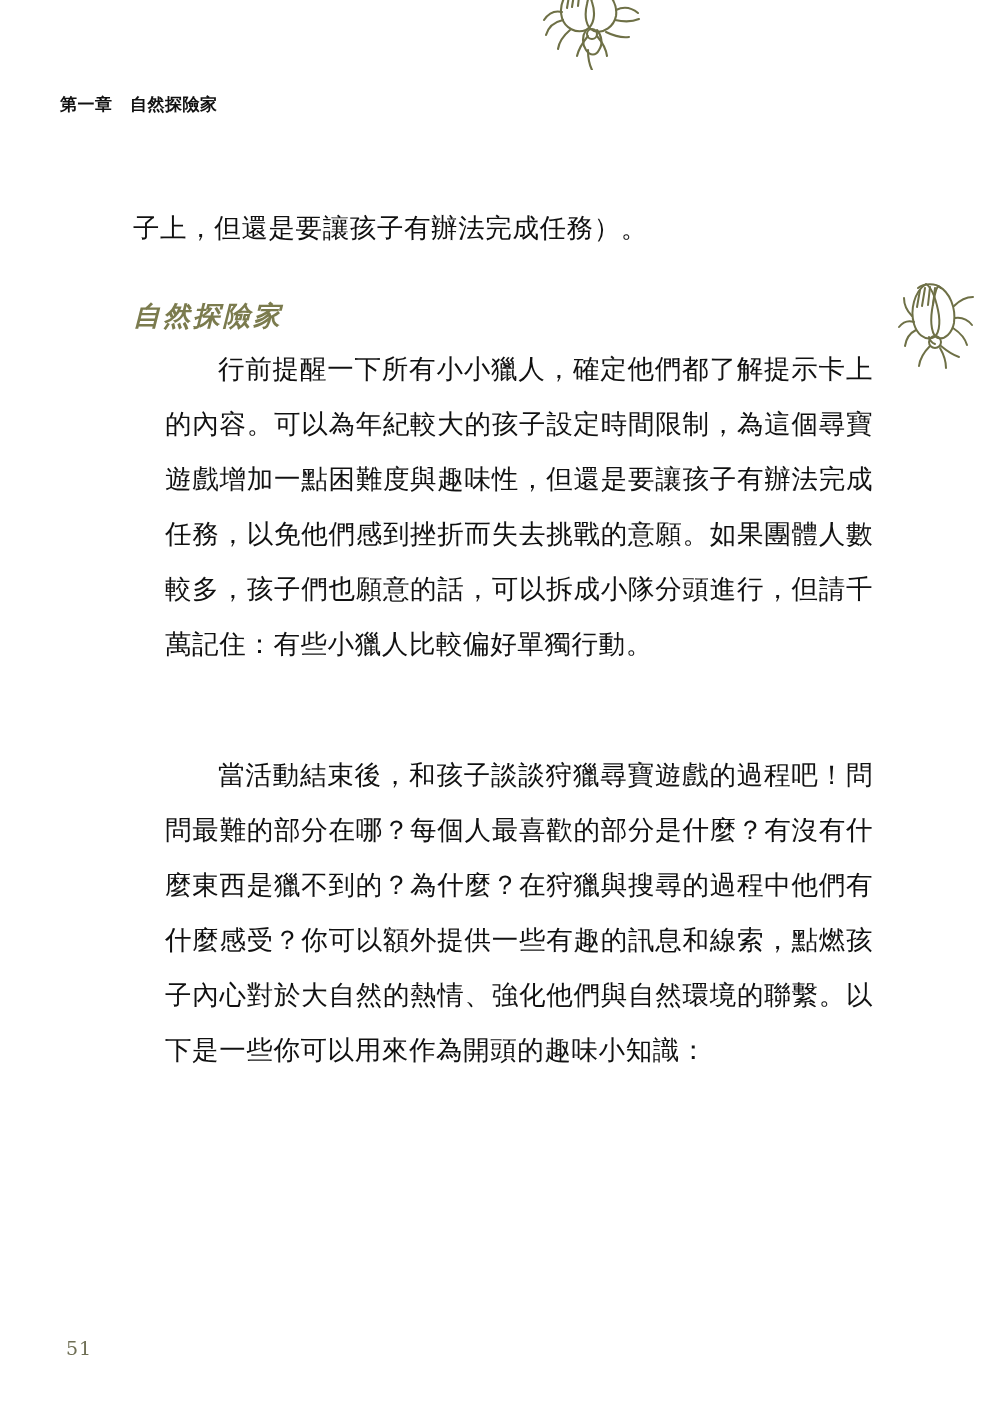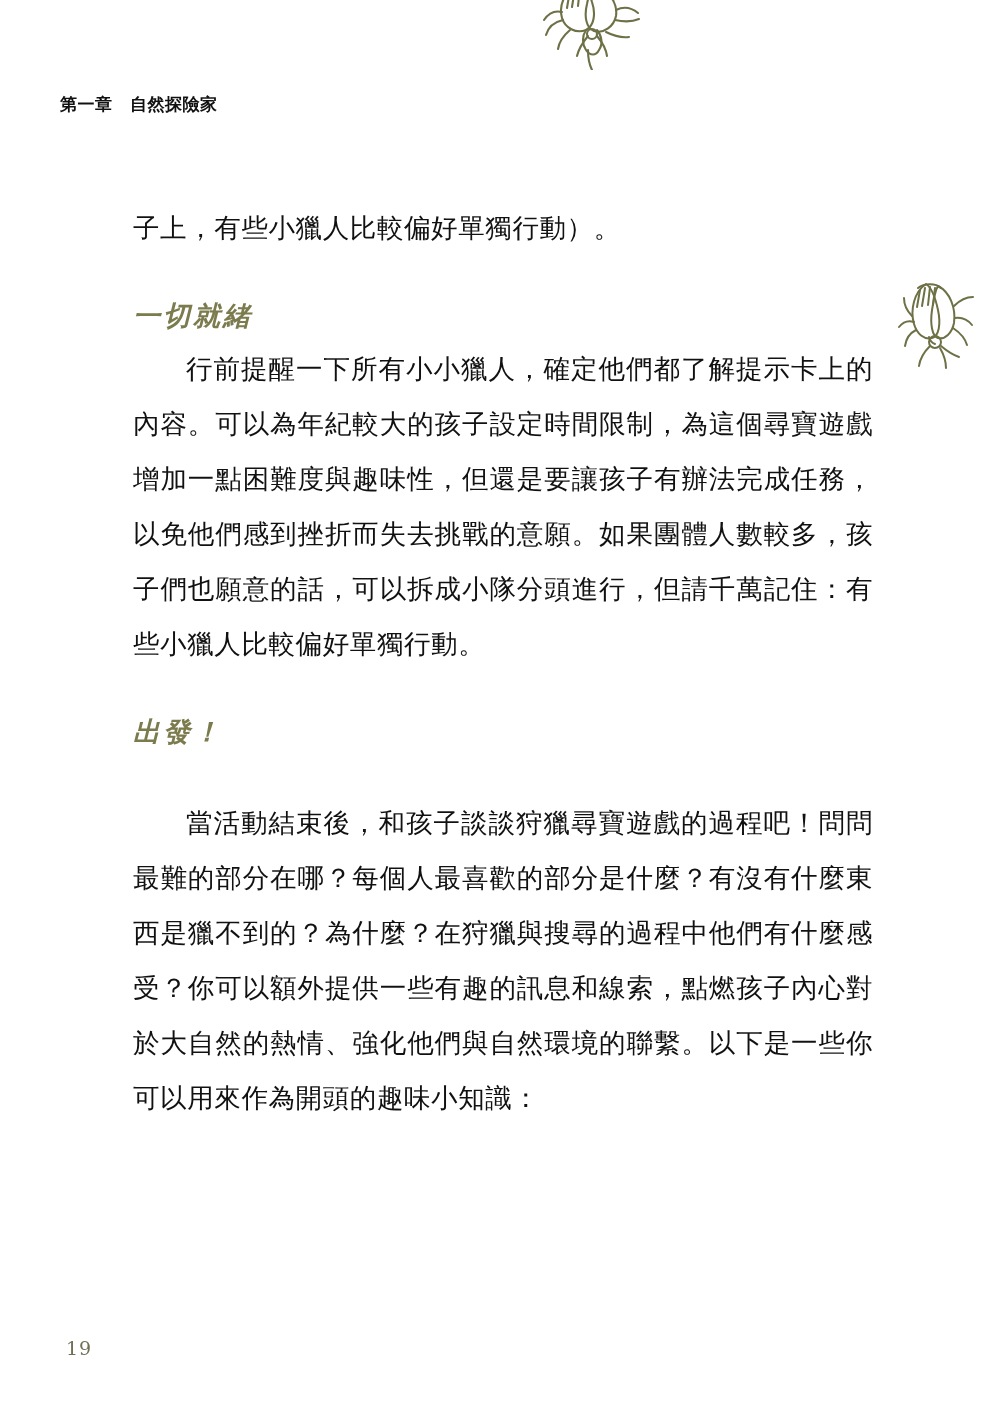--- a/index.html
+++ b/index.html
@@ -66,21 +66,21 @@
   .para {
     font-size: 26.5px;
     line-height: 55px;
     color: #111111;
     text-align: justify;
     text-justify: inter-character;
     letter-spacing: 0.6px;
     margin: 0;
     font-weight: 400;
   }
-  .para.indent { text-indent: 2em; }
+  .para.indent { text-indent: 2em; margin-left: 32px; }
 
   .gap-after-lead   { height: 38px; }
   .gap-after-para   { height: 38px; }
 
   .heading {
     font-size: 27px;
     line-height: 46px;
     color: #7b7b4e;
     margin: 0 0 2px 0;
     letter-spacing: 3px;
@@ -164,32 +164,31 @@
       <path d="M57 52 C63 56 69 62 71 69"></path>
 
       <path d="M16 40 C11 35 8 29 8 22"></path>
     </svg>
   </div>
 
   <div class="running-head">第一章　自然探險家</div>
 
   <div class="column">
 
-    <p class="para">子上，有些小獵人比較偏好單獨行動）。</p>
+    <p class="para">子上，但還是要讓孩子有辦法完成任務）。</p>
 
     <div class="gap-after-lead"></div>
 
-    <h2 class="heading">一切就緒</h2>
+    <h2 class="heading">自然探險家</h2>
     <p class="para indent">行前提醒一下所有小小獵人，確定他們都了解提示卡上的內容。可以為年紀較大的孩子設定時間限制，為這個尋寶遊戲增加一點困難度與趣味性，但還是要讓孩子有辦法完成任務，以免他們感到挫折而失去挑戰的意願。如果團體人數較多，孩子們也願意的話，可以拆成小隊分頭進行，但請千萬記住：有些小獵人比較偏好單獨行動。</p>
 
     <div class="gap-after-para"></div>
 
-    <h2 class="heading">出發！</h2>
 
     <div class="gap-after-para"></div>
 
     <p class="para indent">當活動結束後，和孩子談談狩獵尋寶遊戲的過程吧！問問最難的部分在哪？每個人最喜歡的部分是什麼？有沒有什麼東西是獵不到的？為什麼？在狩獵與搜尋的過程中他們有什麼感受？你可以額外提供一些有趣的訊息和線索，點燃孩子內心對於大自然的熱情、強化他們與自然環境的聯繫。以下是一些你可以用來作為開頭的趣味小知識：</p>
 
   </div>
 
-  <div class="folio">19</div>
+  <div class="folio">51</div>
 
 </div>
 
 </body></html>

